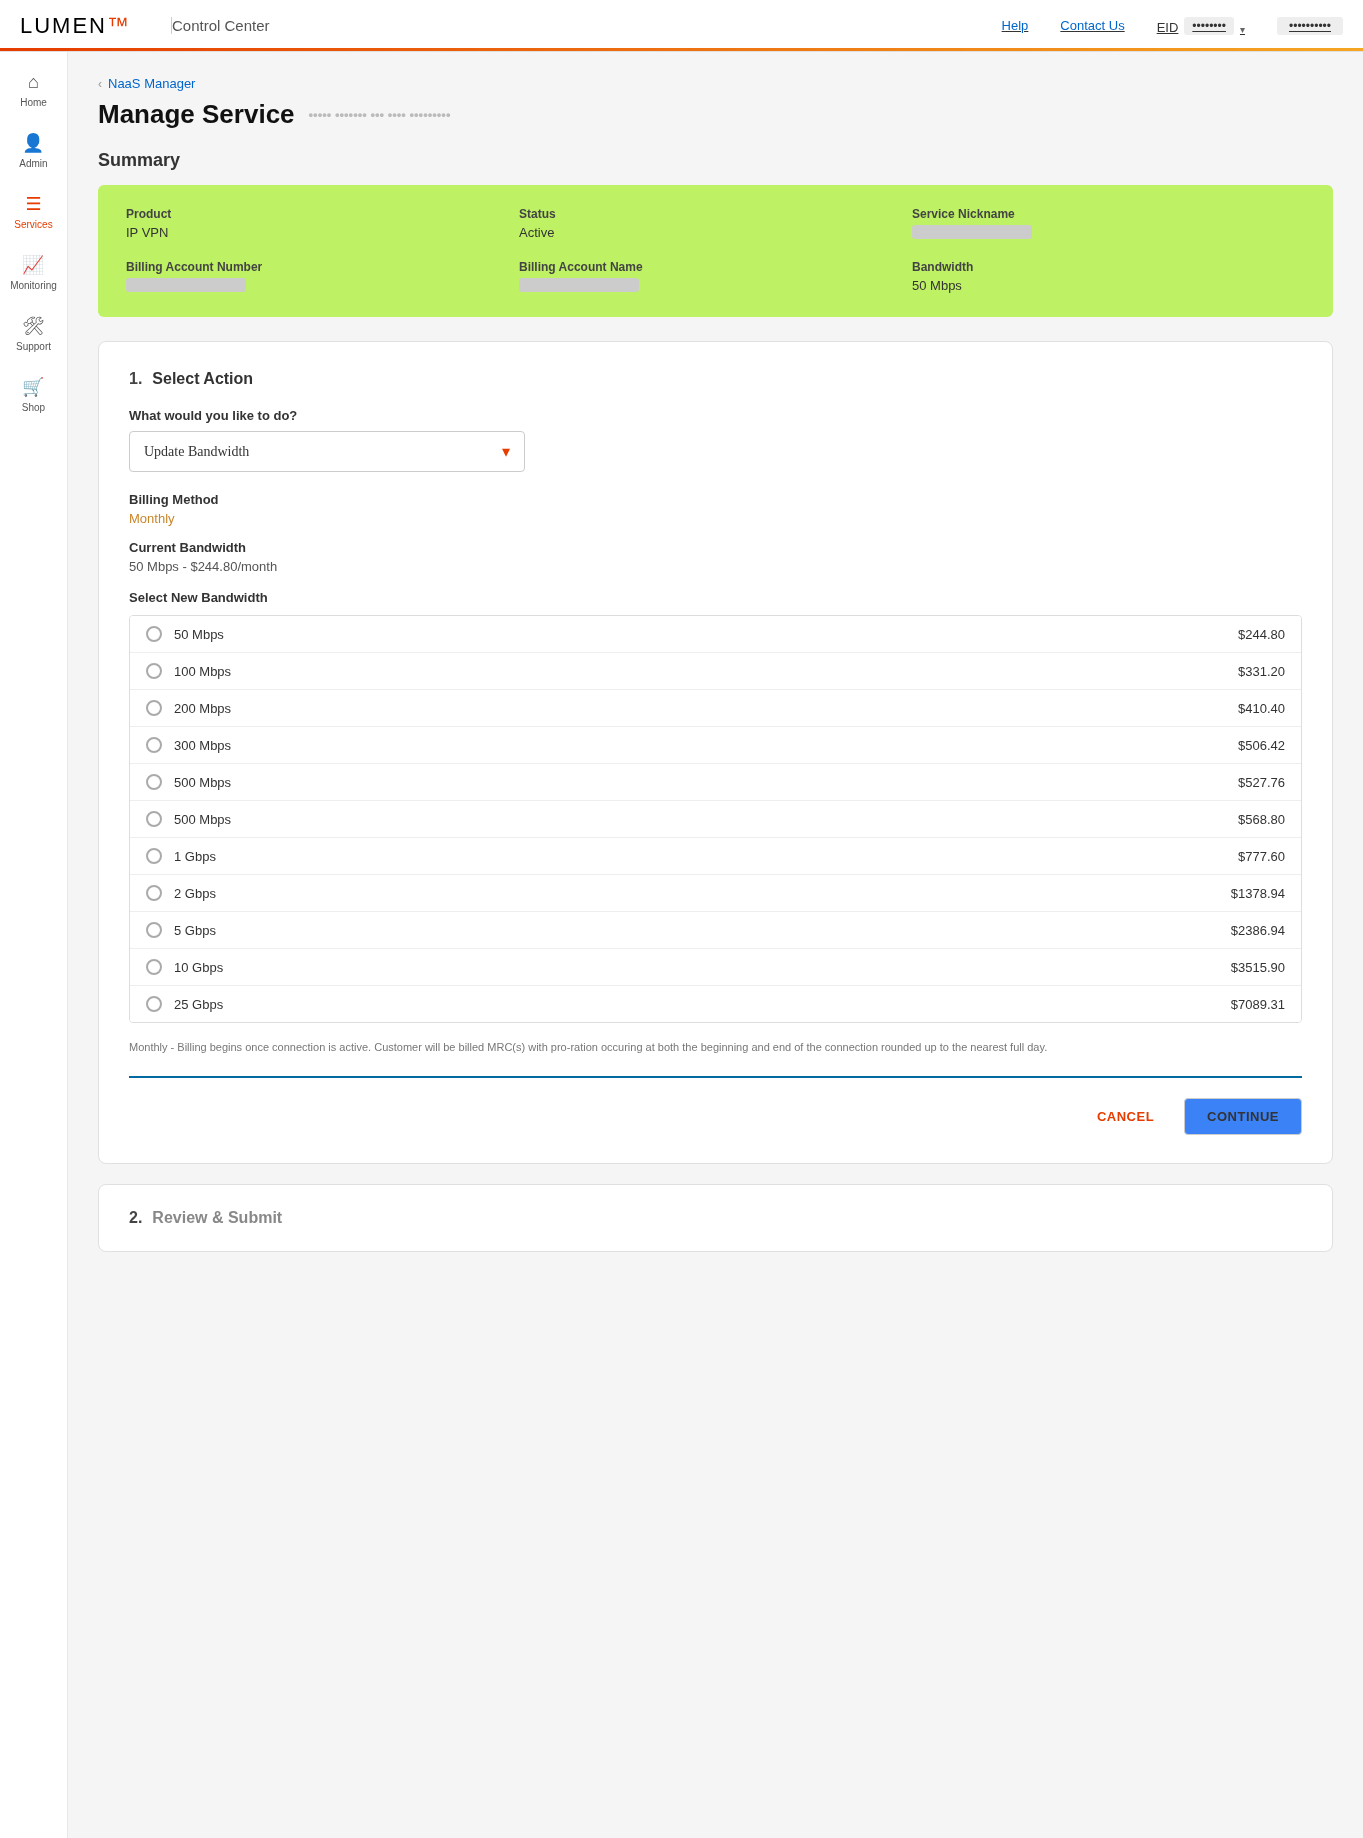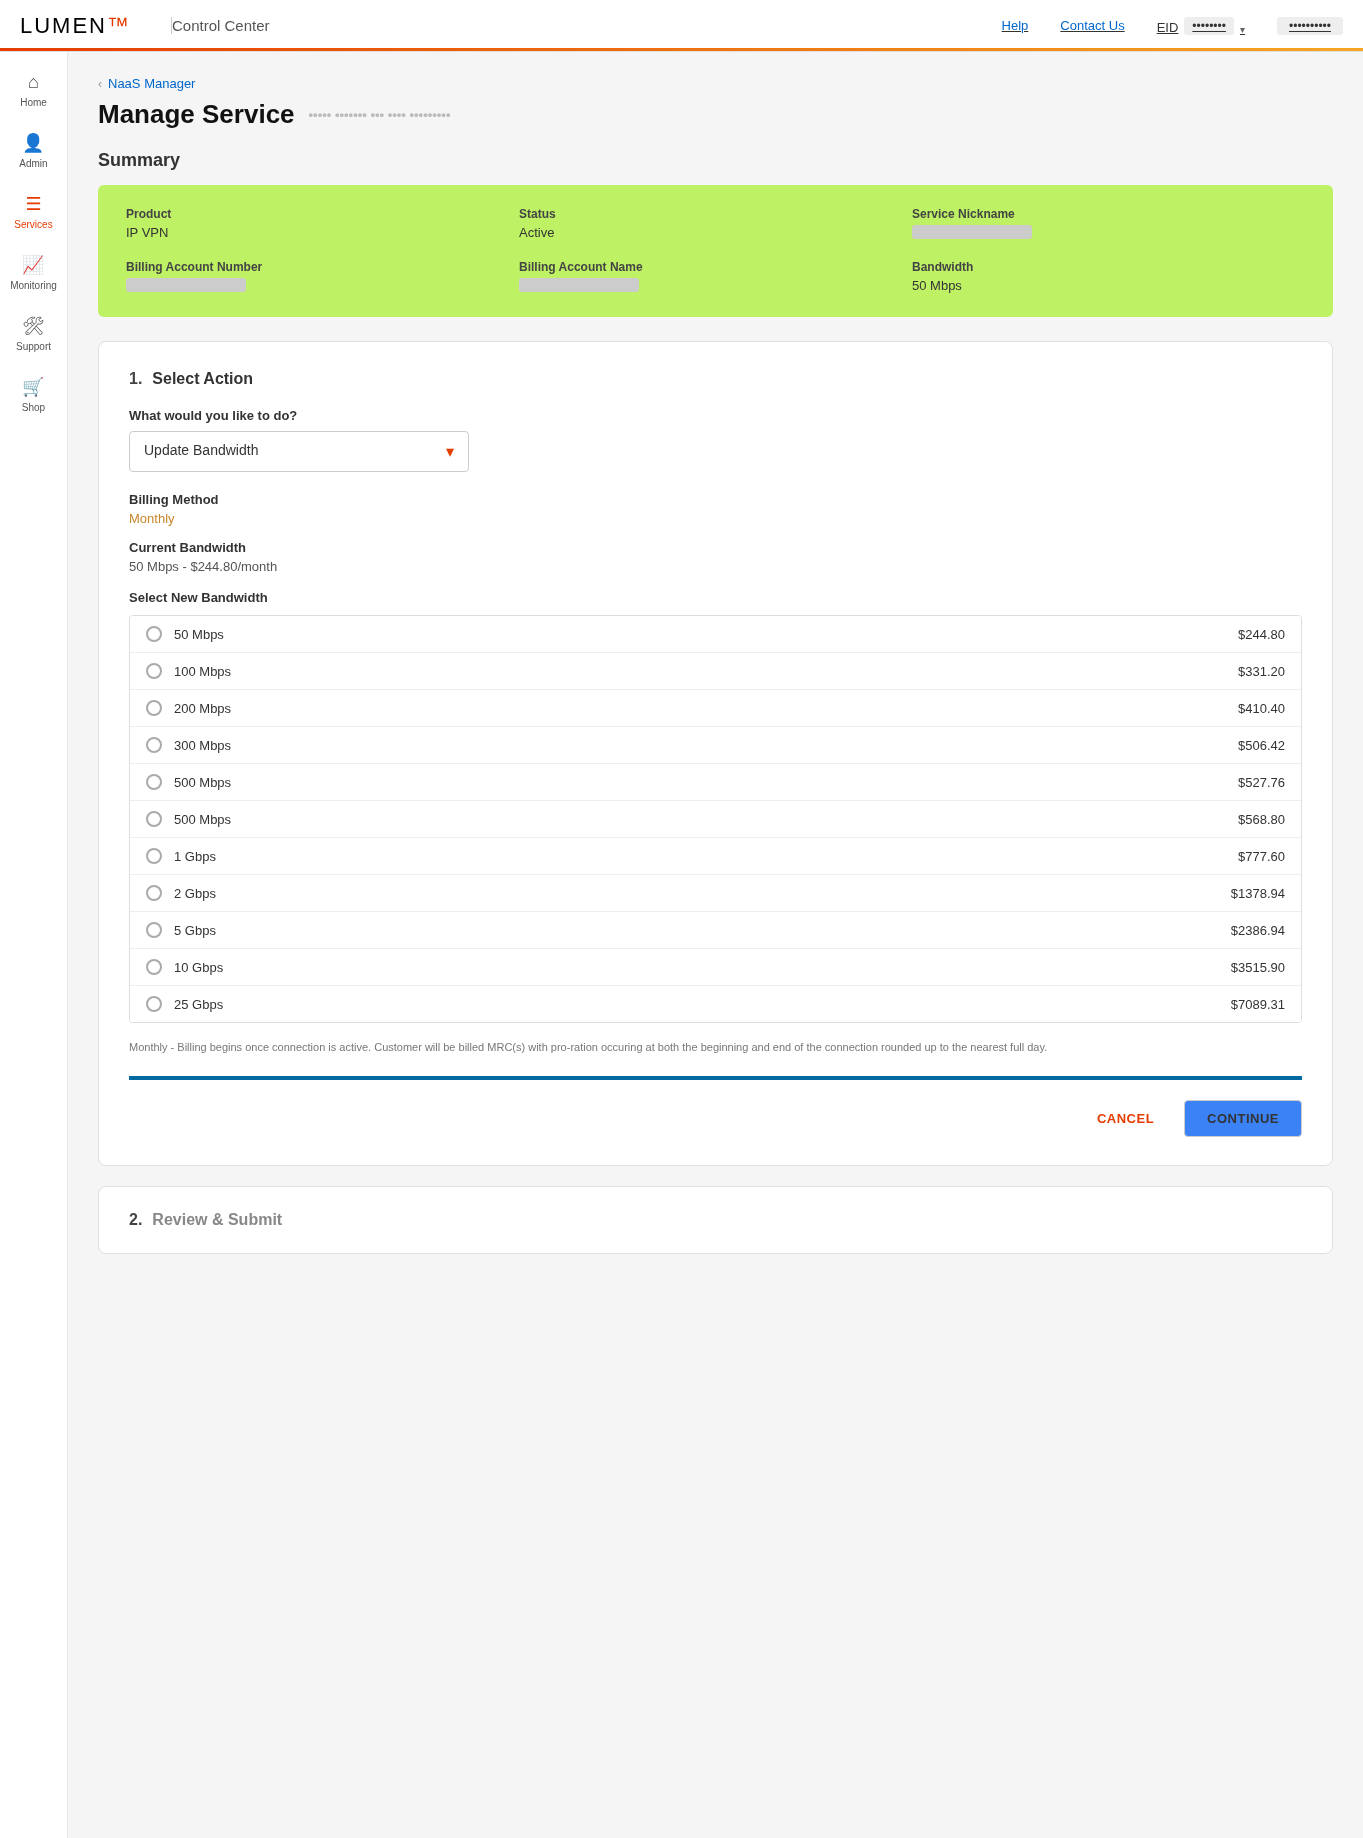--- a/index.html
+++ b/index.html
@@ -51,21 +51,21 @@
 
     
     .action-section { background: #fff; border: 1px solid #e0e0e0; border-radius: 8px; padding: 28px 30px; margin-bottom: 20px; }
     .step-heading { font-size: 16px; font-weight: 600; margin-bottom: 20px; display: flex; align-items: center; gap: 10px; }
     .step-num { color: #444; }
 
     .form-group { margin-bottom: 20px; }
     .form-label { font-size: 13px; font-weight: 600; margin-bottom: 8px; display: block; }
 
     
-    .dropdown { display: flex; align-items: flex-start; justify-content: space-between; border: 1px solid #ccc; border-radius: 4px; padding: 10px 14px; width: 340px; cursor: pointer; background: #fff; }
+    .dropdown { display: flex; align-items: center; justify-content: space-between; border: 1px solid #ccc; border-radius: 4px; padding: 10px 14px; width: 396px; cursor: pointer; background: #fff; font-family: Liberation Serif, serif; }
     .dropdown-text { font-size: 14px; color: #333; }
     .dropdown-arrow { color: #e63c00; font-size: 16px; }
 
     
     .billing-method-label { font-size: 13px; font-weight: 600; margin-bottom: 4px; }
     .billing-method-value { font-size: 13px; color: #c8862a; }
 
     
     .current-bw-label { font-size: 13px; font-weight: 600; margin-bottom: 4px; margin-top: 14px; }
     .current-bw-value { font-size: 13px; color: #555; }
@@ -79,21 +79,21 @@
     .bw-option:last-child { border-bottom: none; }
     .bw-option-left { display: flex; align-items: center; gap: 12px; }
     .radio-circle { width: 16px; height: 16px; border-radius: 50%; border: 2px solid #aaa; display: inline-block; flex-shrink: 0; }
     .bw-option-name { font-size: 13px; color: #333; }
     .bw-option-price { font-size: 13px; color: #333; }
 
     
     .footnote { font-size: 11px; color: #777; margin-top: 16px; line-height: 1.5; }
 
     
-    .action-buttons { display: flex; justify-content: flex-end; align-items: center; gap: 14px; padding-top: 20px; border-top: 4px solid #0369a1; margin-top: 20px; }
+    .action-buttons { display: flex; justify-content: flex-end; align-items: center; gap: 14px; padding-top: 20px; border-top: 2px solid #0369a1; margin-top: 20px; }
     .btn-cancel { background: none; border: none; color: #e63c00; font-size: 13px; font-weight: 600; cursor: pointer; padding: 10px 16px; letter-spacing: 0.5px; }
     .btn-continue { background: #3b82f6; border: 1px solid #ccc; color: #333; font-size: 13px; font-weight: 600; cursor: pointer; padding: 10px 22px; border-radius: 4px; letter-spacing: 0.5px; }
 
     
     .step2-section { background: #fff; border: 1px solid #e0e0e0; border-radius: 8px; padding: 24px 30px; }
     .step2-heading { font-size: 16px; font-weight: 600; color: #888; display: flex; align-items: center; gap: 10px; }
   </style>
 </head>
 <body>
 

